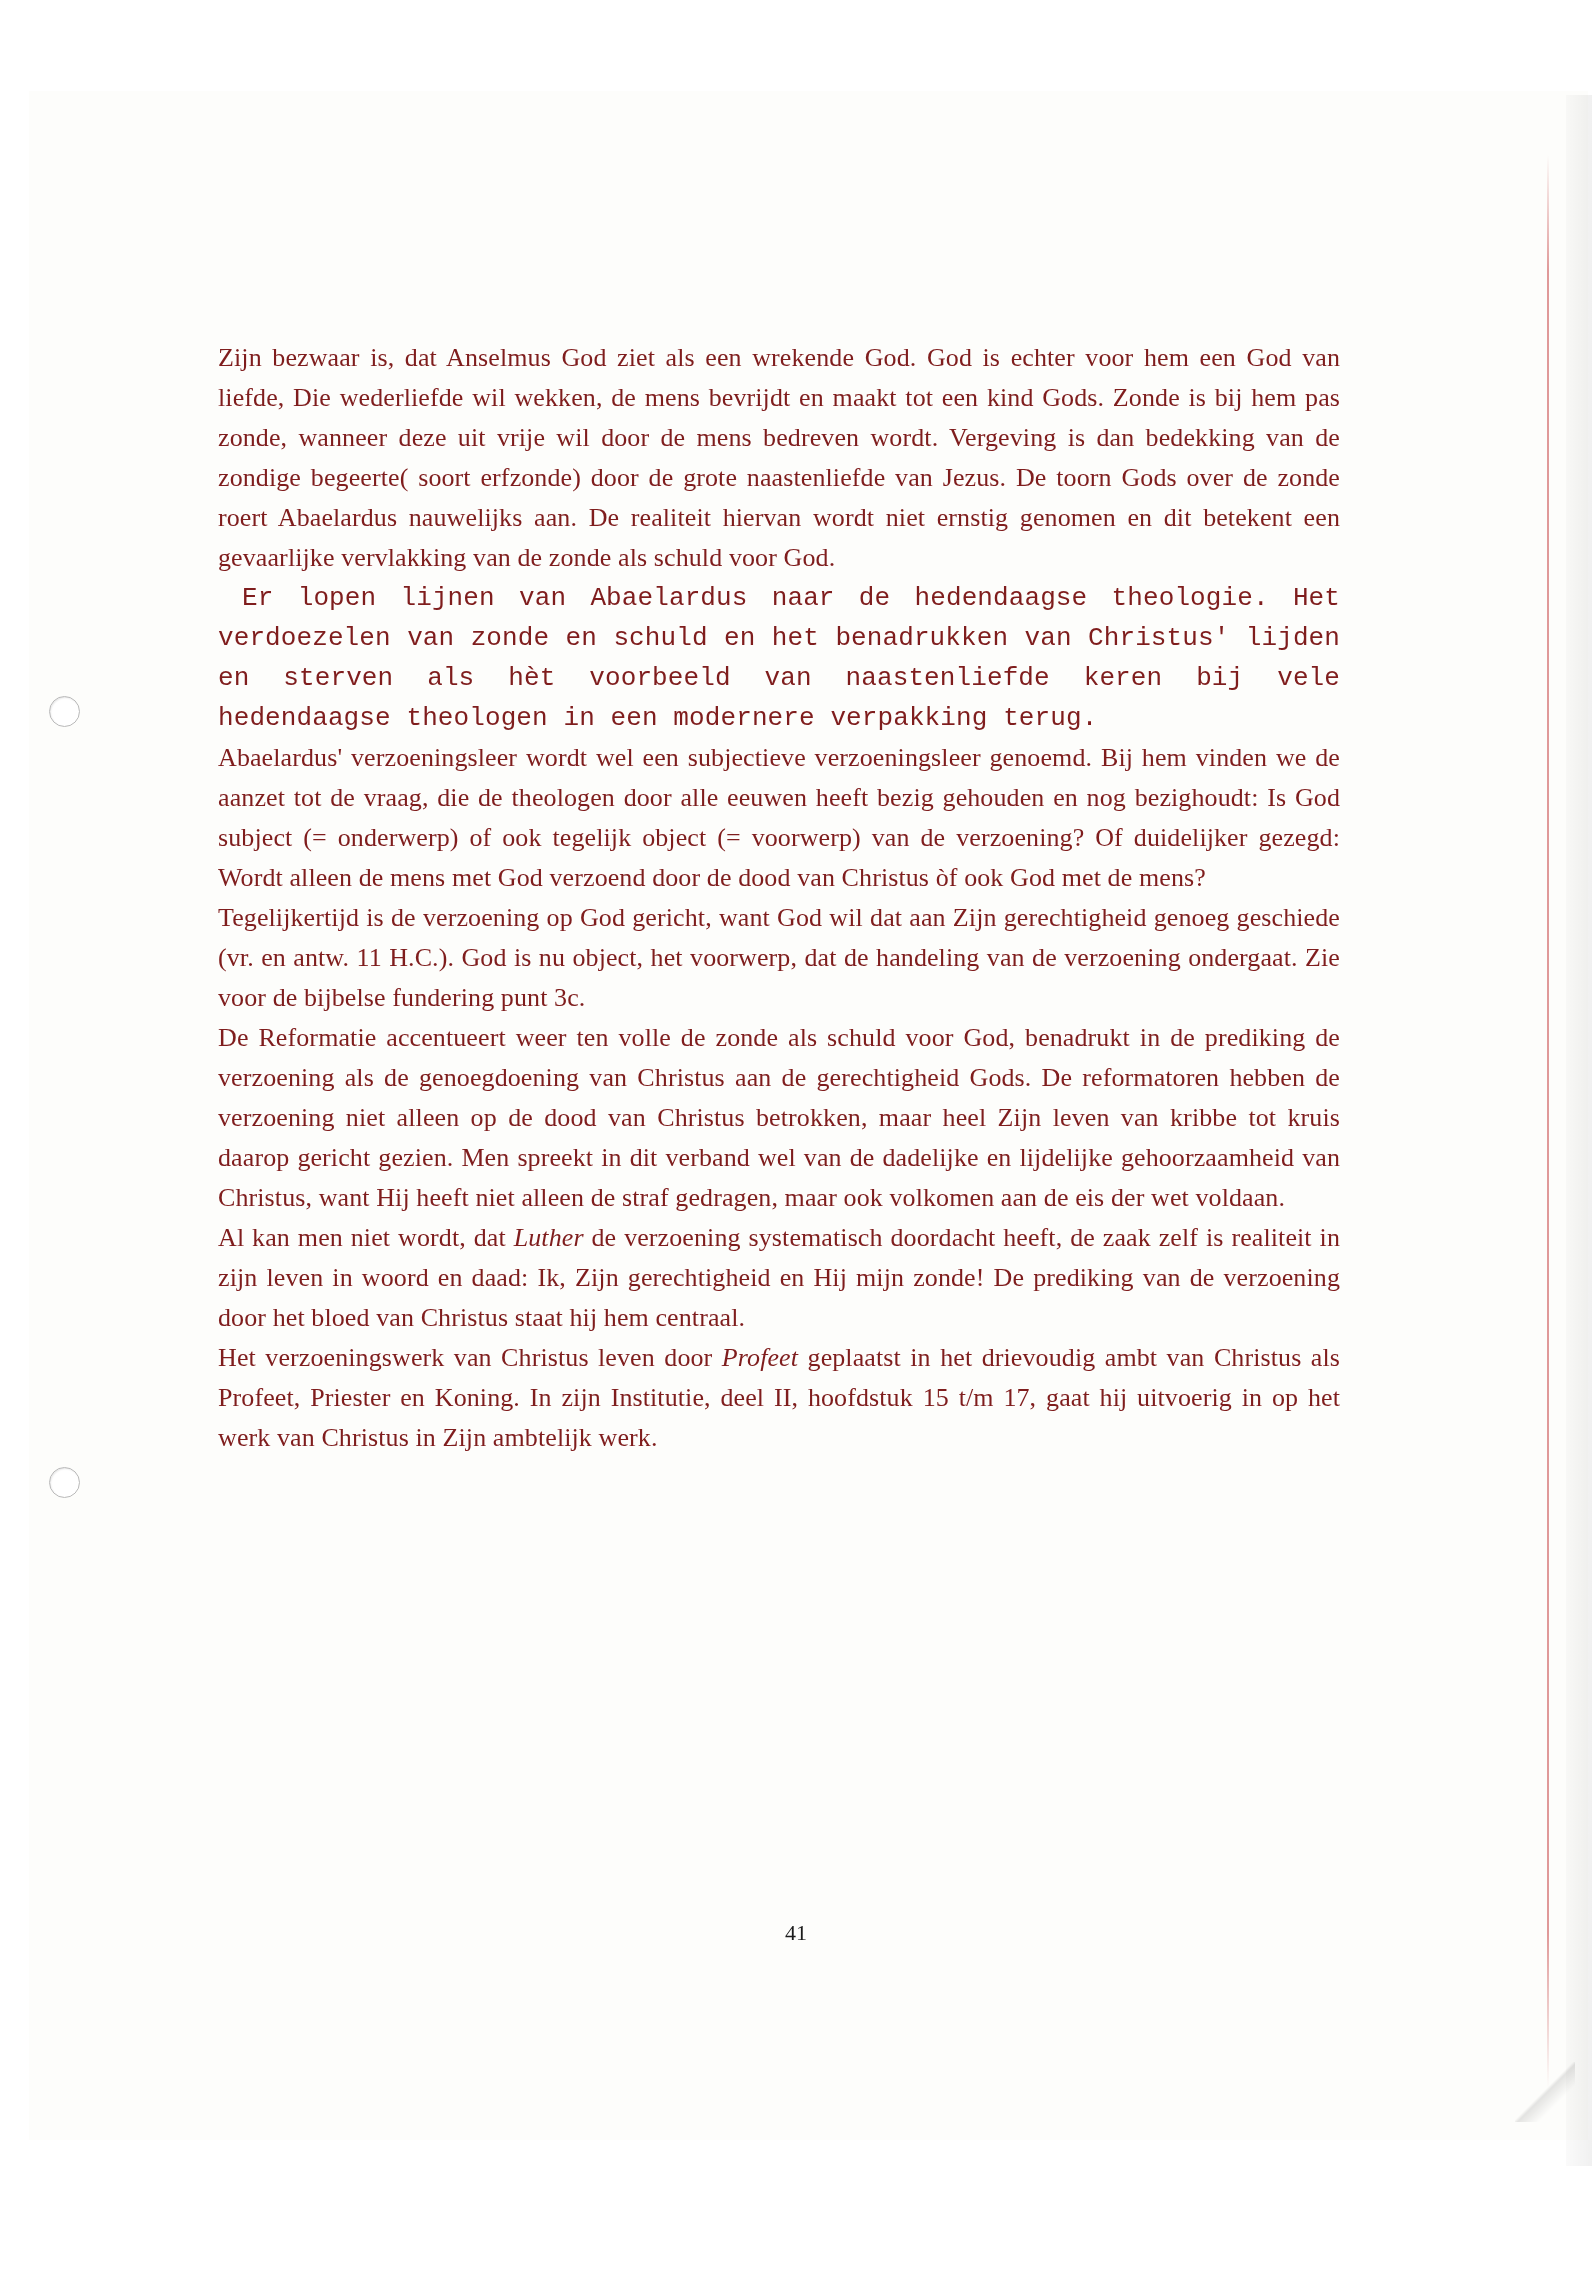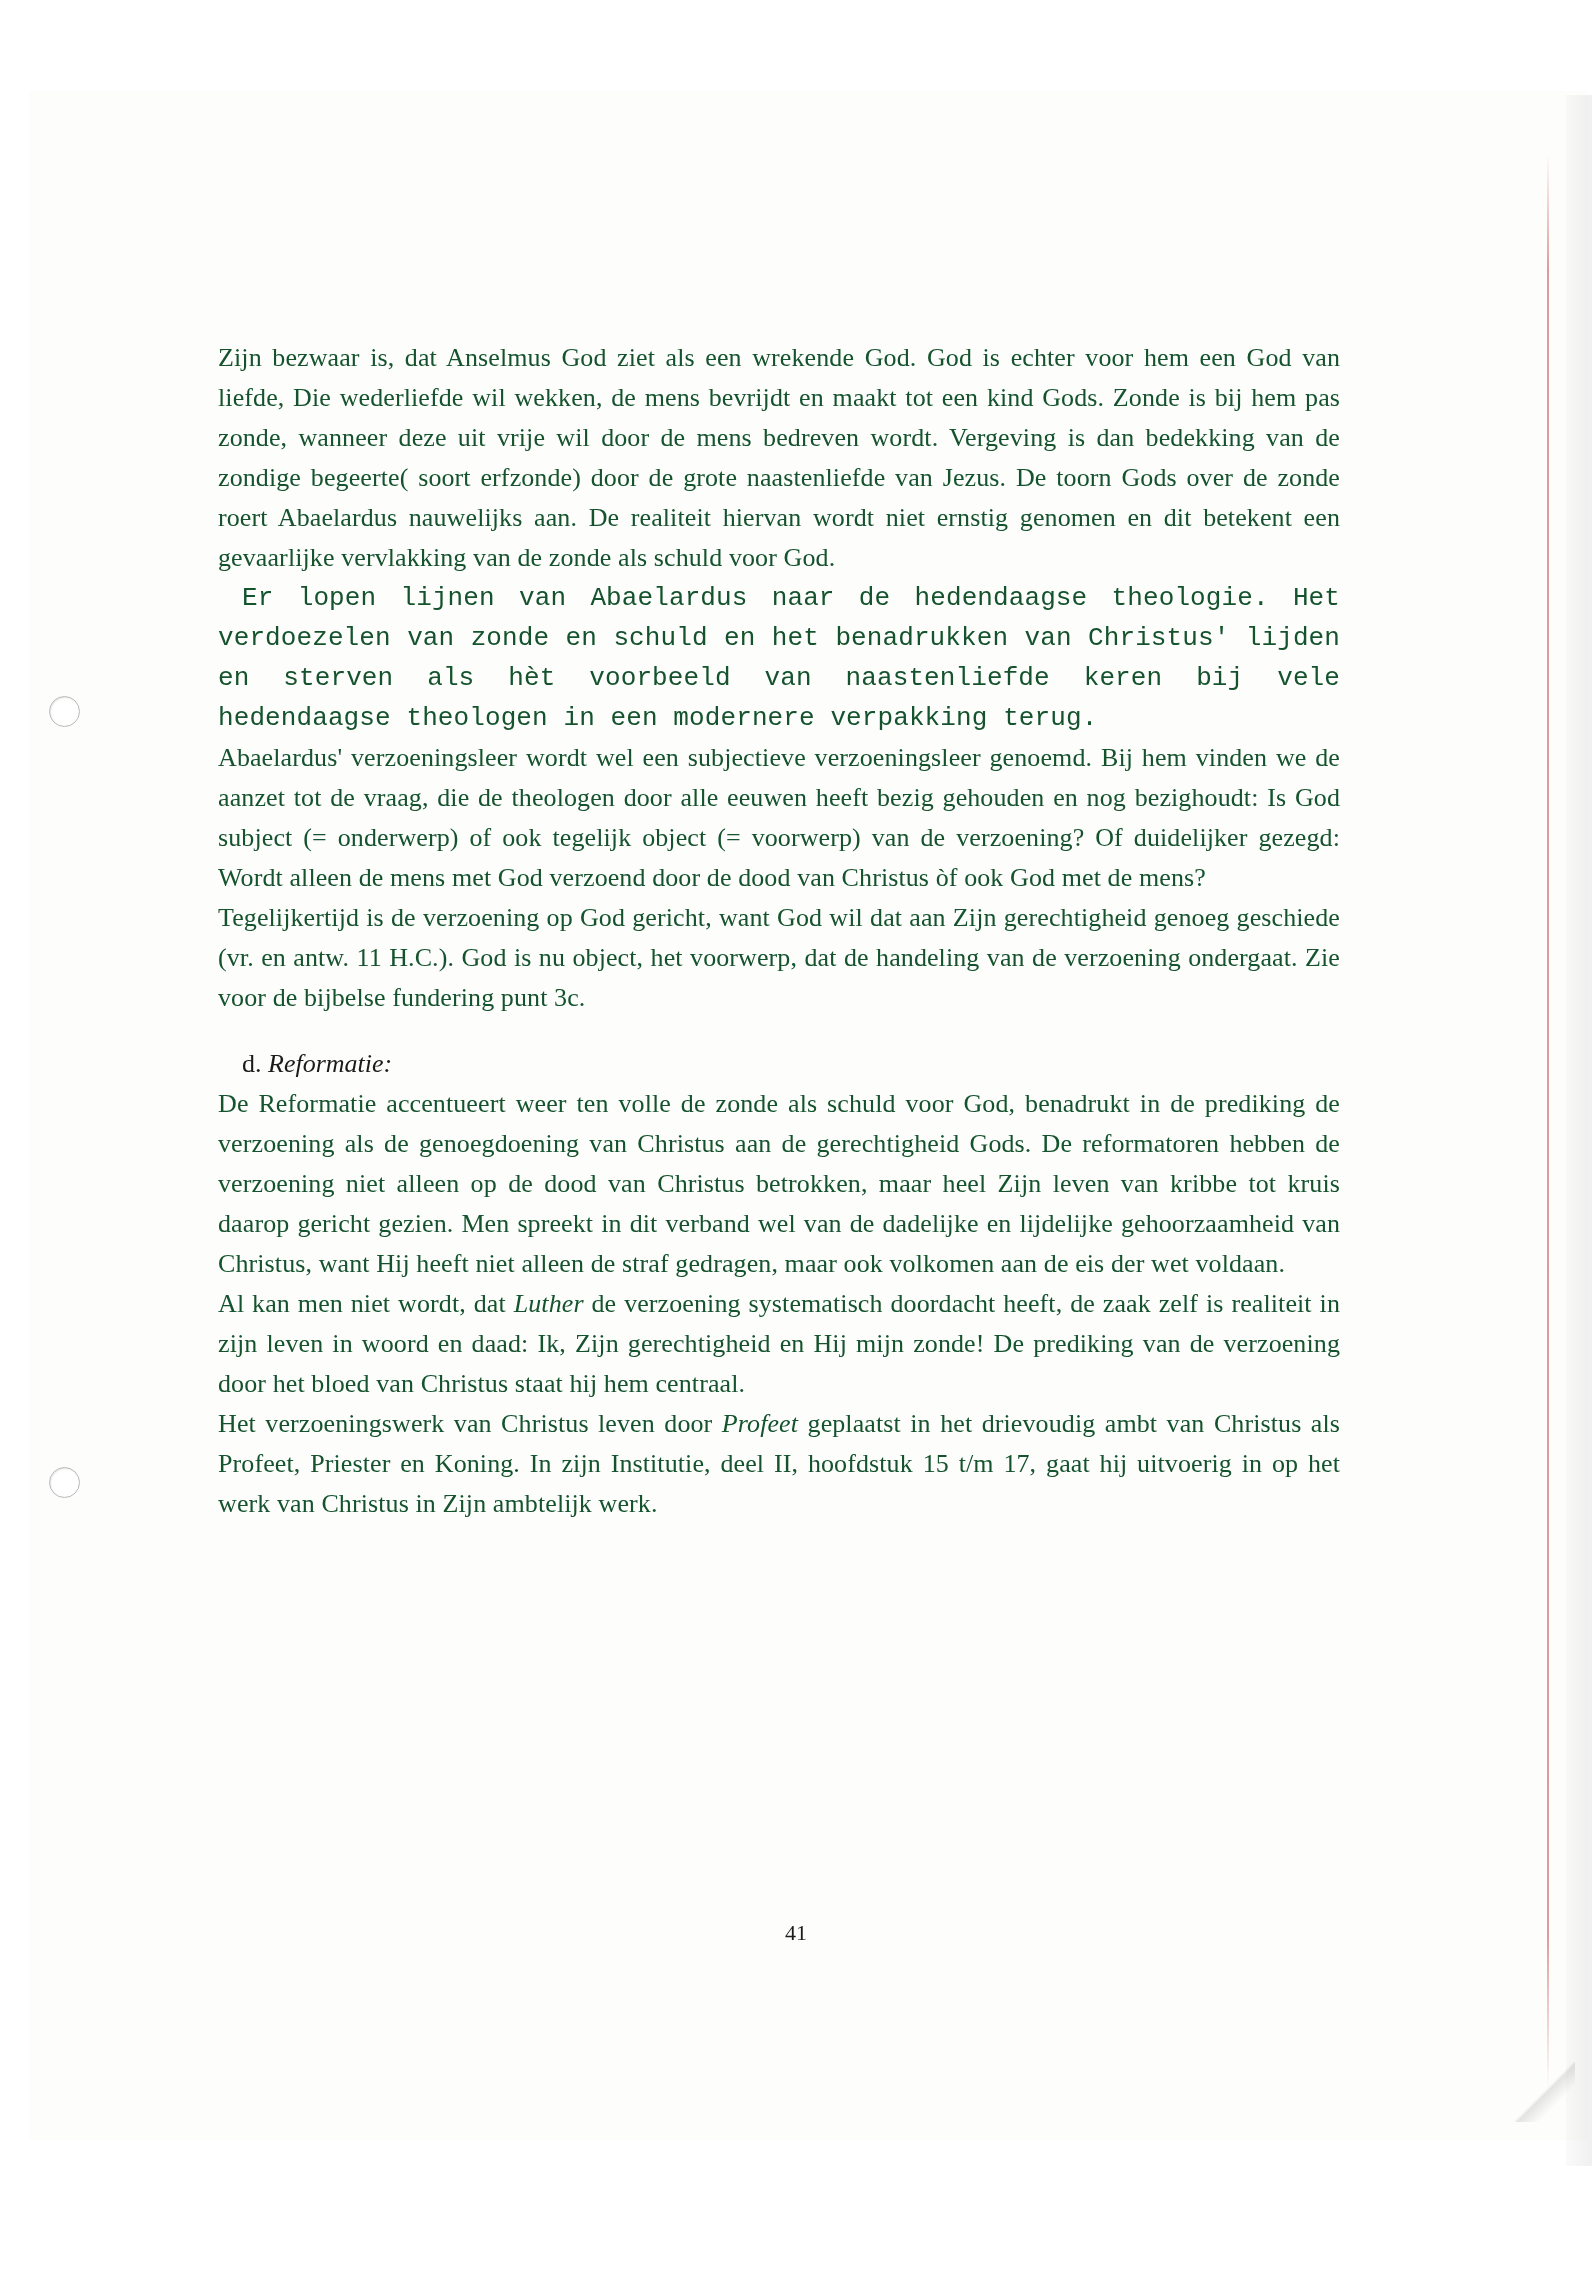--- a/index.html
+++ b/index.html
@@ -107,21 +107,21 @@
     position: absolute;
     left: 218px;
     top: 338px;
     width: 1122px;
   }
 
   p.para {
     margin: 0 0 0 0;
     font-size: 26px;
     line-height: 40px;
-    color: #14532d;
+    color: #7f1d1d;
     text-align: justify;
     text-justify: inter-word;
     -webkit-hyphens: none;
     hyphens: none;
     letter-spacing: 0.1px;
   }
   p.para + p.para {
     margin-top: 0;
   }
   p.para.gap-before {
@@ -191,24 +191,20 @@
 
     <p class="para">Zijn bezwaar is, dat Anselmus God ziet als een wrekende God. God is echter voor hem een God van liefde, Die wederliefde wil wekken, de mens bevrijdt en maakt tot een kind Gods. Zonde is bij hem pas zonde, wanneer deze uit vrije wil door de mens bedreven wordt. Vergeving is dan bedekking van de zondige begeerte( soort erfzonde) door de grote naastenliefde van Jezus. De toorn Gods over de zonde roert Abaelardus nauwelijks aan. De realiteit hiervan wordt niet ernstig genomen en dit betekent een gevaarlijke vervlakking van de zonde als schuld voor God.</p>
 
     <p class="para gap-before indent">Er lopen lijnen van Abaelardus naar de hedendaagse theologie. Het verdoezelen van zonde en schuld en het benadrukken van Christus' lijden en sterven als hèt voorbeeld van naastenliefde keren bij vele hedendaagse theologen in een modernere verpakking terug.</p>
 
     <p class="para">Abaelardus' verzoeningsleer wordt wel een subjectieve verzoeningsleer genoemd. Bij hem vinden we de aanzet tot de vraag, die de theologen door alle eeuwen heeft bezig gehouden en nog bezighoudt: Is God subject (= onderwerp) of ook tegelijk object (= voorwerp) van de verzoening? Of duidelijker gezegd: Wordt alleen de mens met God verzoend door de dood van Christus òf ook God met de mens?</p>
 
 
     <p class="para">Tegelijkertijd is de verzoening op God gericht, want God wil dat aan Zijn gerechtigheid genoeg geschiede (vr. en antw. 11 H.C.). God is nu object, het voorwerp, dat de handeling van de verzoening ondergaat. Zie voor de bijbelse fundering punt 3c.</p>
 
-    <div class="heading-line">
-      <span>d.</span>
-      <em class="it">Reformatie:</em>
-    </div>
 
     <p class="para">De Reformatie accentueert weer ten volle de zonde als schuld voor God, benadrukt in de prediking de verzoening als de genoegdoening van Christus aan de gerechtigheid Gods. De reformatoren hebben de verzoening niet alleen op de dood van Christus betrokken, maar heel Zijn leven van kribbe tot kruis daarop gericht gezien. Men spreekt in dit verband wel van de dadelijke en lijdelijke gehoorzaamheid van Christus, want Hij heeft niet alleen de straf gedragen, maar ook volkomen aan de eis der wet voldaan.</p>
 
     <p class="para"><span>Al kan men niet wordt, dat </span><em class="it">Luther</em><span> de verzoening systematisch doordacht heeft, de zaak zelf is realiteit in zijn leven in woord en daad: Ik, Zijn gerechtigheid en Hij mijn zonde! De prediking van de verzoening door het bloed van Christus staat hij hem centraal.</span></p>
 
     <p class="para"><span>Het verzoeningswerk van Christus leven door </span><em class="it">Profeet</em><span> geplaatst in het drievoudig ambt van Christus als Profeet, Priester en Koning. In zijn Institutie, deel II, hoofdstuk 15 t/m 17, gaat hij uitvoerig in op het werk van Christus in Zijn ambtelijk werk.</span></p>
 
   </div>
 
   <div id="ghost-text"></div>

